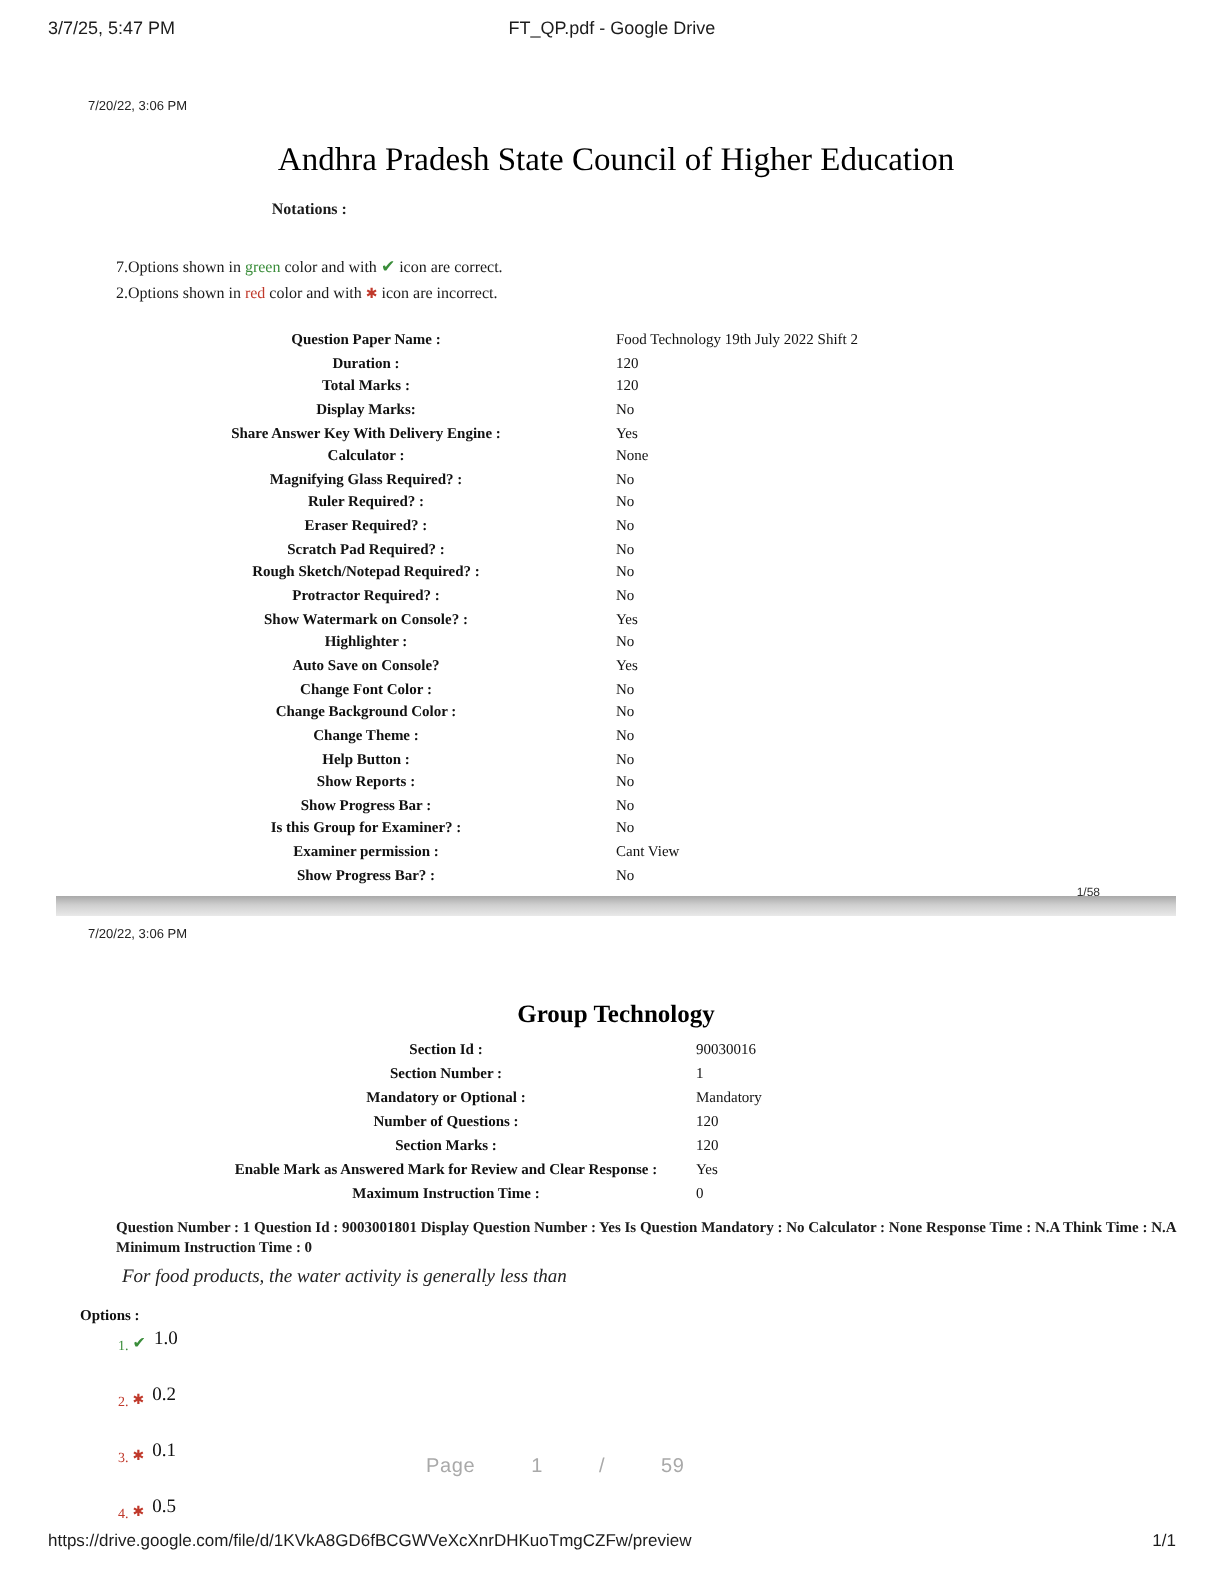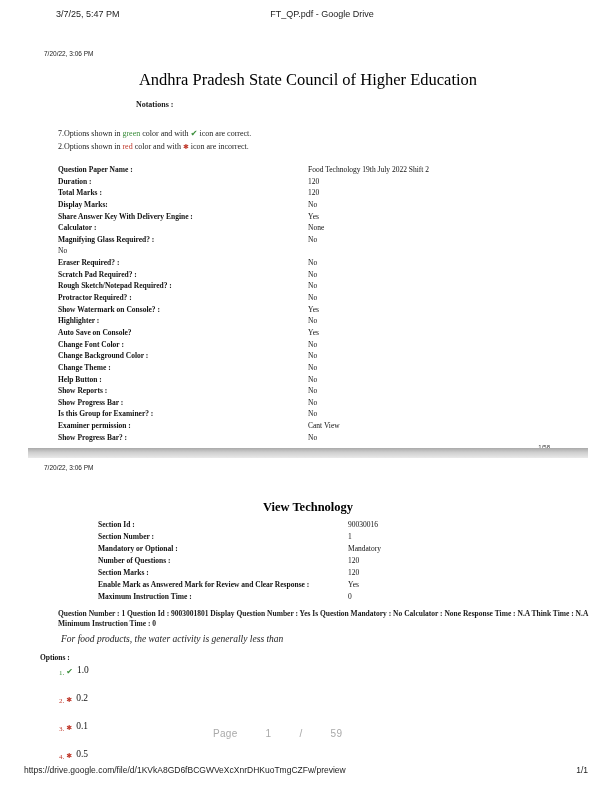--- a/index.html
+++ b/index.html
@@ -4,21 +4,21 @@
 <style>
   html,body{margin:0;padding:0;}
   body{
     width:612px;height:792px;position:relative;overflow:hidden;
     background:#ffffff;color:#111;
     font-family:"Liberation Serif", serif;
   }
 
   
   .print-header{position:absolute;top:9px;left:24px;right:24px;height:12px;
-    font-family:"Liberation Sans", sans-serif;font-size:9px;color:#1c1c1c;margin-left:32px;}
+    font-family:"Liberation Sans", sans-serif;font-size:9px;color:#1c1c1c;}
   .ph-time{position:absolute;left:0;top:0;}
   .ph-title{position:absolute;left:50%;transform:translateX(-50%);top:0;white-space:nowrap;}
   .print-footer{position:absolute;left:24px;right:24px;top:765px;
     font-family:"Liberation Sans", sans-serif;font-size:8.5px;color:#1c1c1c;}
   .pf-url{position:absolute;left:0;top:0;}
   .pf-page{position:absolute;right:0;top:0;}
 
   
   .pdf-page{position:absolute;left:28px;width:560px;background:#fff;}
   .page1{top:44px;height:420px;}
@@ -35,21 +35,21 @@
   .not-heading{font-weight:bold;margin-bottom:18px;text-align:center;}
   .not-line{line-height:12.5px;}
   .green-word{color:var(--correct,#3a8d3a);}
   .red-word{color:var(--incorrect,#c0392b);}
   .inline-check{color:var(--correct,#3a8d3a);font-size:8.5px;}
   .inline-cross{color:var(--incorrect,#c0392b);font-size:7px;}
 
   .kv{position:absolute;left:30px;right:6px;}
   .p1-kv{top:121px;}
   .p2-kv{top:62px;margin-left:40px;}
-  .kv-row{display:flex;}
+  .kv-row{display:flex;text-align:center;}
   .p1-kv .kv-row{height:11.65px;}
   .p2-kv .kv-row{height:12px;}
   .kv-label{font-weight:bold;font-size:7.5px;width:250px;flex:0 0 250px;white-space:nowrap;}
   .kv-value{font-size:7.5px;white-space:nowrap;}
 
   .p1-pagenum{position:absolute;right:38px;top:400px;
     font-family:"Liberation Sans", sans-serif;font-size:6px;color:#333;}
 
   .page-gap{position:absolute;left:28px;top:448px;width:560px;height:10px;
     background:linear-gradient(180deg,#a9a9a9 0%,#cfcfcf 45%,#e9e9e9 100%);}
@@ -124,20 +124,21 @@
         <span class="kv-label">Calculator :</span>
         <span class="kv-value">None</span>
       </div>
 
       <div class="kv-row">
         <span class="kv-label">Magnifying Glass Required? :</span>
         <span class="kv-value">No</span>
       </div>
 
       <div class="kv-row">
+        <span class="kv-label">Ruler Required? :</span>
         <span class="kv-value">No</span>
       </div>
 
       <div class="kv-row">
         <span class="kv-label">Eraser Required? :</span>
         <span class="kv-value">No</span>
       </div>
 
       <div class="kv-row">
         <span class="kv-label">Scratch Pad Required? :</span>
@@ -215,21 +216,21 @@
       </div>
     </div>
 
   <span class="p1-pagenum">1/58</span>
 </div>
 
 <div class="page-gap"></div>
 
 <div class="pdf-page page2">
   <span class="page-time">7/20/22, 3:06 PM</span>
-  <div class="p2-title">View Technology</div>
+  <div class="p2-title">Group Technology</div>
 
   <div class="kv p2-kv">
 
       <div class="kv-row">
         <span class="kv-label">Section Id :</span>
         <span class="kv-value">90030016</span>
       </div>
 
       <div class="kv-row">
         <span class="kv-label">Section Number :</span>

